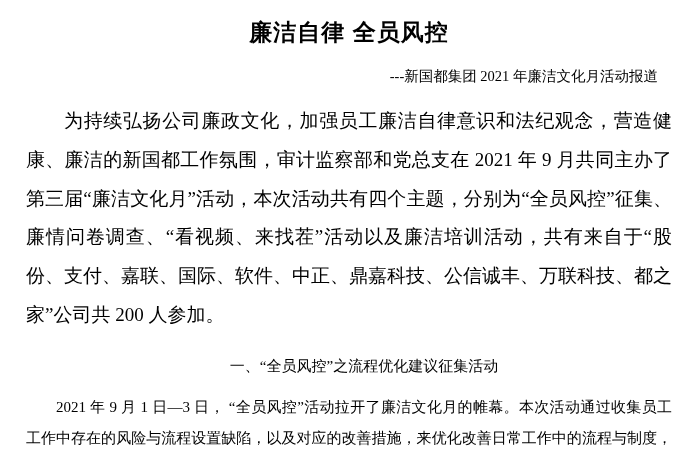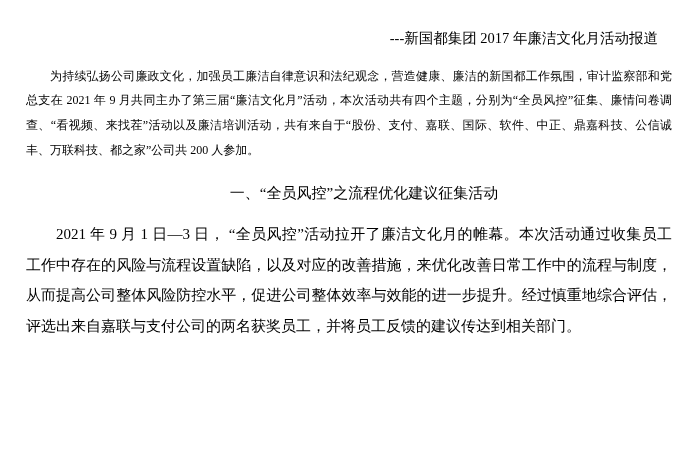--- a/index.html
+++ b/index.html
@@ -30,21 +30,21 @@
     margin: 8px 0 0 0;
     line-height: 1.3;
   }
   .byline {
     text-align: right;
     font-size: 14.5px;
     margin: 18px 14px 0 0;
     line-height: 1.5;
   }
   .para {
-    font-size: 12px;
+    font-size: 19px;
     line-height: 2.05;
     text-align: justify;
     text-justify: inter-ideograph;
     margin: 14px 0 0 0;
     text-indent: 2em;
   }
   .section-heading {
     font-size: 15px;
     line-height: 2.05;
     margin: 16px 0 0 0;
@@ -58,22 +58,23 @@
     text-justify: inter-ideograph;
     margin: 10px 0 12px 0;
     text-indent: 2em;
   }
 </style>
 </head>
 <body>
 
 <div class="page">
 
+  <h1 class="doc-title">廉洁自律  全员风控</h1>
 
-  <div class="byline">---新国都集团 2017 年廉洁文化月活动报道</div>
+  <div class="byline">---新国都集团 2021 年廉洁文化月活动报道</div>
 
   <p class="para">为持续弘扬公司廉政文化，加强员工廉洁自律意识和法纪观念，营造健康、廉洁的新国都工作氛围，审计监察部和党总支在 2021 年 9 月共同主办了第三届“廉洁文化月”活动，本次活动共有四个主题，分别为“全员风控”征集、廉情问卷调查、“看视频、来找茬”活动以及廉洁培训活动，共有来自于“股份、支付、嘉联、国际、软件、中正、鼎嘉科技、公信诚丰、万联科技、都之家”公司共 200 人参加。</p>
 
   <p class="section-heading">一、“全员风控”之流程优化建议征集活动</p>
 
   <p class="para-body">2021 年 9 月 1 日—3 日， “全员风控”活动拉开了廉洁文化月的帷幕。本次活动通过收集员工工作中存在的风险与流程设置缺陷，以及对应的改善措施，来优化改善日常工作中的流程与制度，从而提高公司整体风险防控水平，促进公司整体效率与效能的进一步提升。经过慎重地综合评估，评选出来自嘉联与支付公司的两名获奖员工，并将员工反馈的建议传达到相关部门。</p>
 
 </div>
 
 </body></html>

